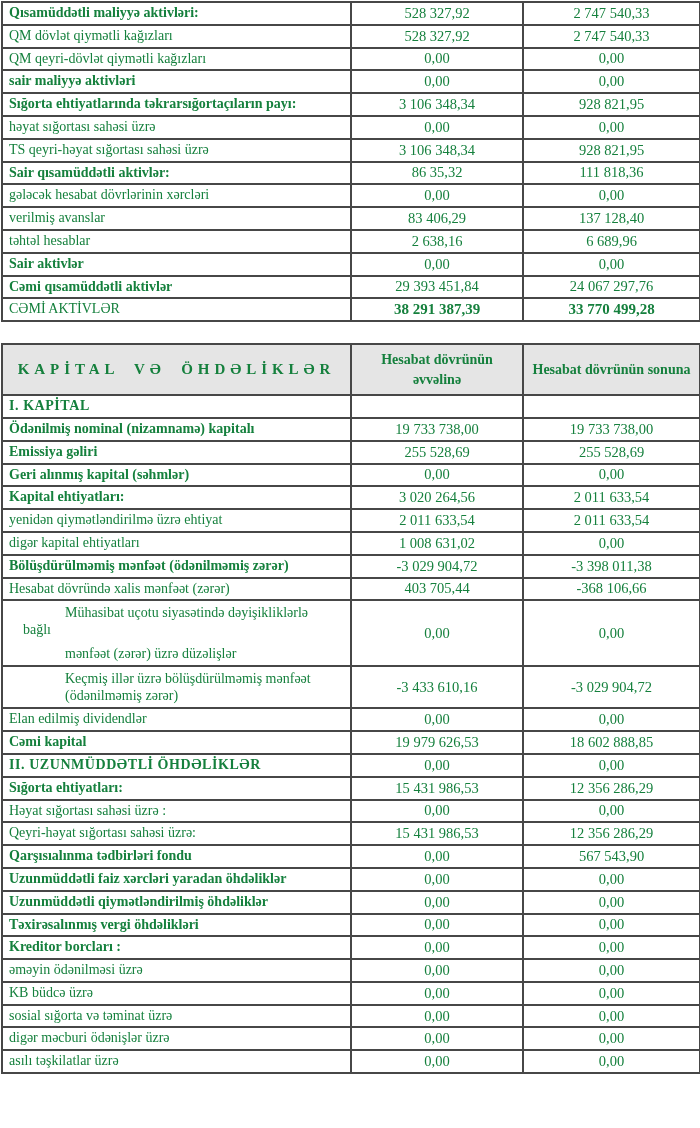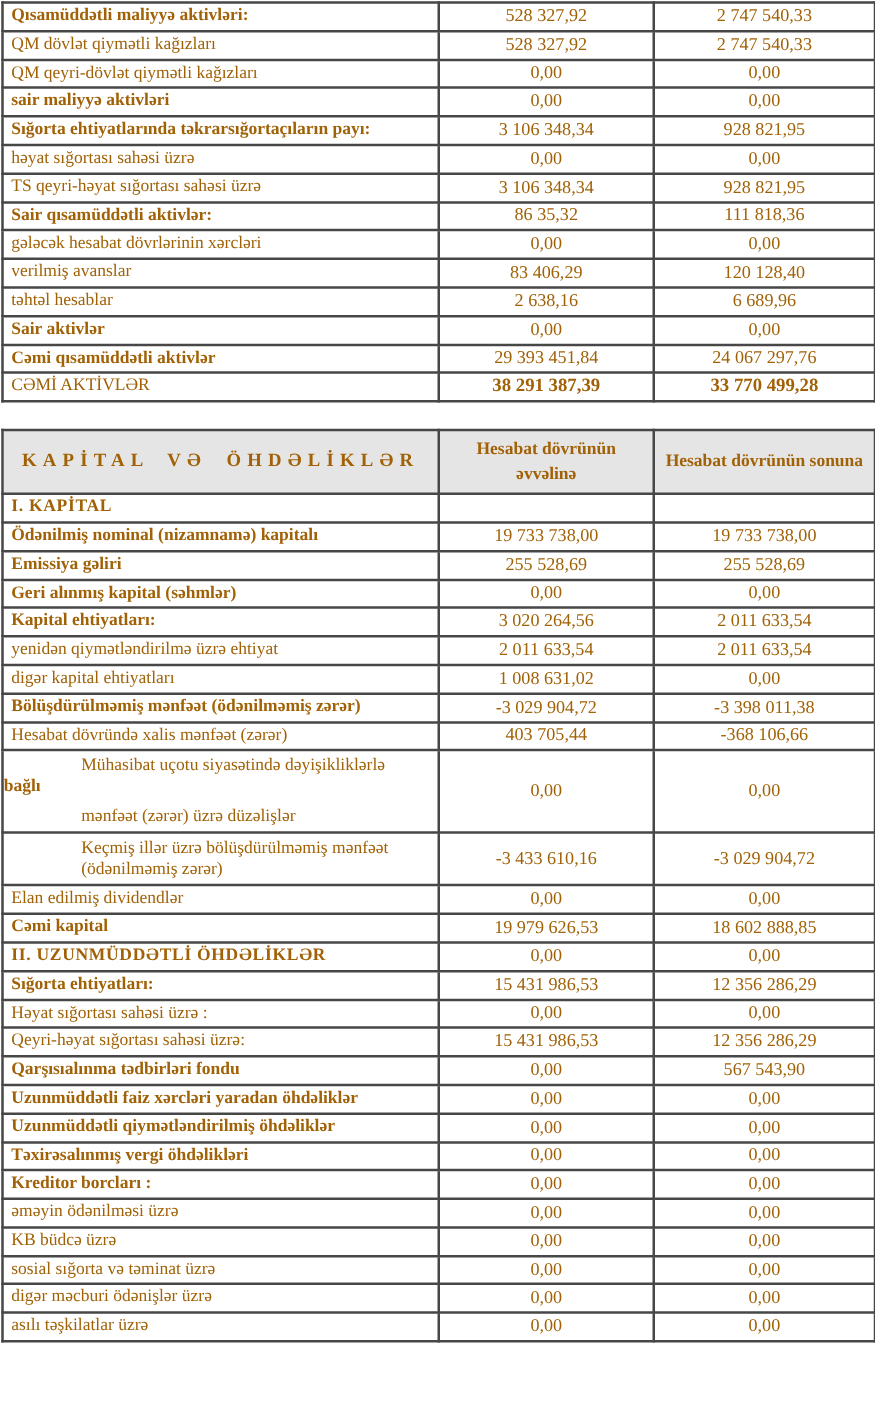--- a/index.html
+++ b/index.html
@@ -1,21 +1,21 @@
 <!DOCTYPE html>
 <html><head>
 <meta charset="utf-8">
 <style>
   html, body { margin: 0; padding: 0; background: #ffffff; }
   .page {
     width: 700px;
     height: 1128px;
     background: #ffffff;
     font-family: "Liberation Serif", "DejaVu Serif", serif;
-    color: #a16207;
+    color: #15803d;
     position: relative;
     overflow: hidden;
     box-sizing: border-box;
   }
   table.tbl {
     border-collapse: collapse;
     table-layout: fixed;
     width: 698px;
     margin-left: 1px;
   }
@@ -52,21 +52,21 @@
   .sub78 { padding-left: 78px; }
   .sub90 { padding-left: 90px; }
   .sub93 { padding-left: 93px; }
   .total-italic { font-weight: bold; text-align: center; padding-left: 4px; }
   .total-caps { font-weight: normal; text-align: center; font-size: 15px; padding-left: 4px; }
   .section { font-weight: bold; text-align: center; font-size: 11.5px; height: 17px; padding-left: 4px; letter-spacing: 0.04em; font-family: Liberation Serif, serif; }
   
   td.lines { padding: 3px 4px 3px 0; }
   td.lines .line { line-height: 17px; }
   td.lines .line.ind { padding-left: 62px; }
-  td.lines .line.hang { padding-left: 0; margin-bottom: 7px; font-weight: bold; }
+  td.lines .line.hang { padding-left: 20px; margin-bottom: 7px; }
   
   .t2 thead th {
     background: #e5e5e5;
     font-weight: bold;
     height: 51px;
     text-align: center;
     padding: 2px 8px;
   }
   th.hleft {
     font-size: 15px;
@@ -129,21 +129,21 @@
           <td class="val">111 818,36</td>
         </tr>
         <tr>
           <td class="lbl sub90">gələcək hesabat dövrlərinin xərcləri</td>
           <td class="val">0,00</td>
           <td class="val">0,00</td>
         </tr>
         <tr>
           <td class="lbl sub90">verilmiş avanslar</td>
           <td class="val">83 406,29</td>
-          <td class="val">120 128,40</td>
+          <td class="val">137 128,40</td>
         </tr>
         <tr>
           <td class="lbl sub90">təhtəl hesablar</td>
           <td class="val">2 638,16</td>
           <td class="val">6 689,96</td>
         </tr>
         <tr>
           <td class="lbl head0">Sair aktivlər</td>
           <td class="val">0,00</td>
           <td class="val">0,00</td>

